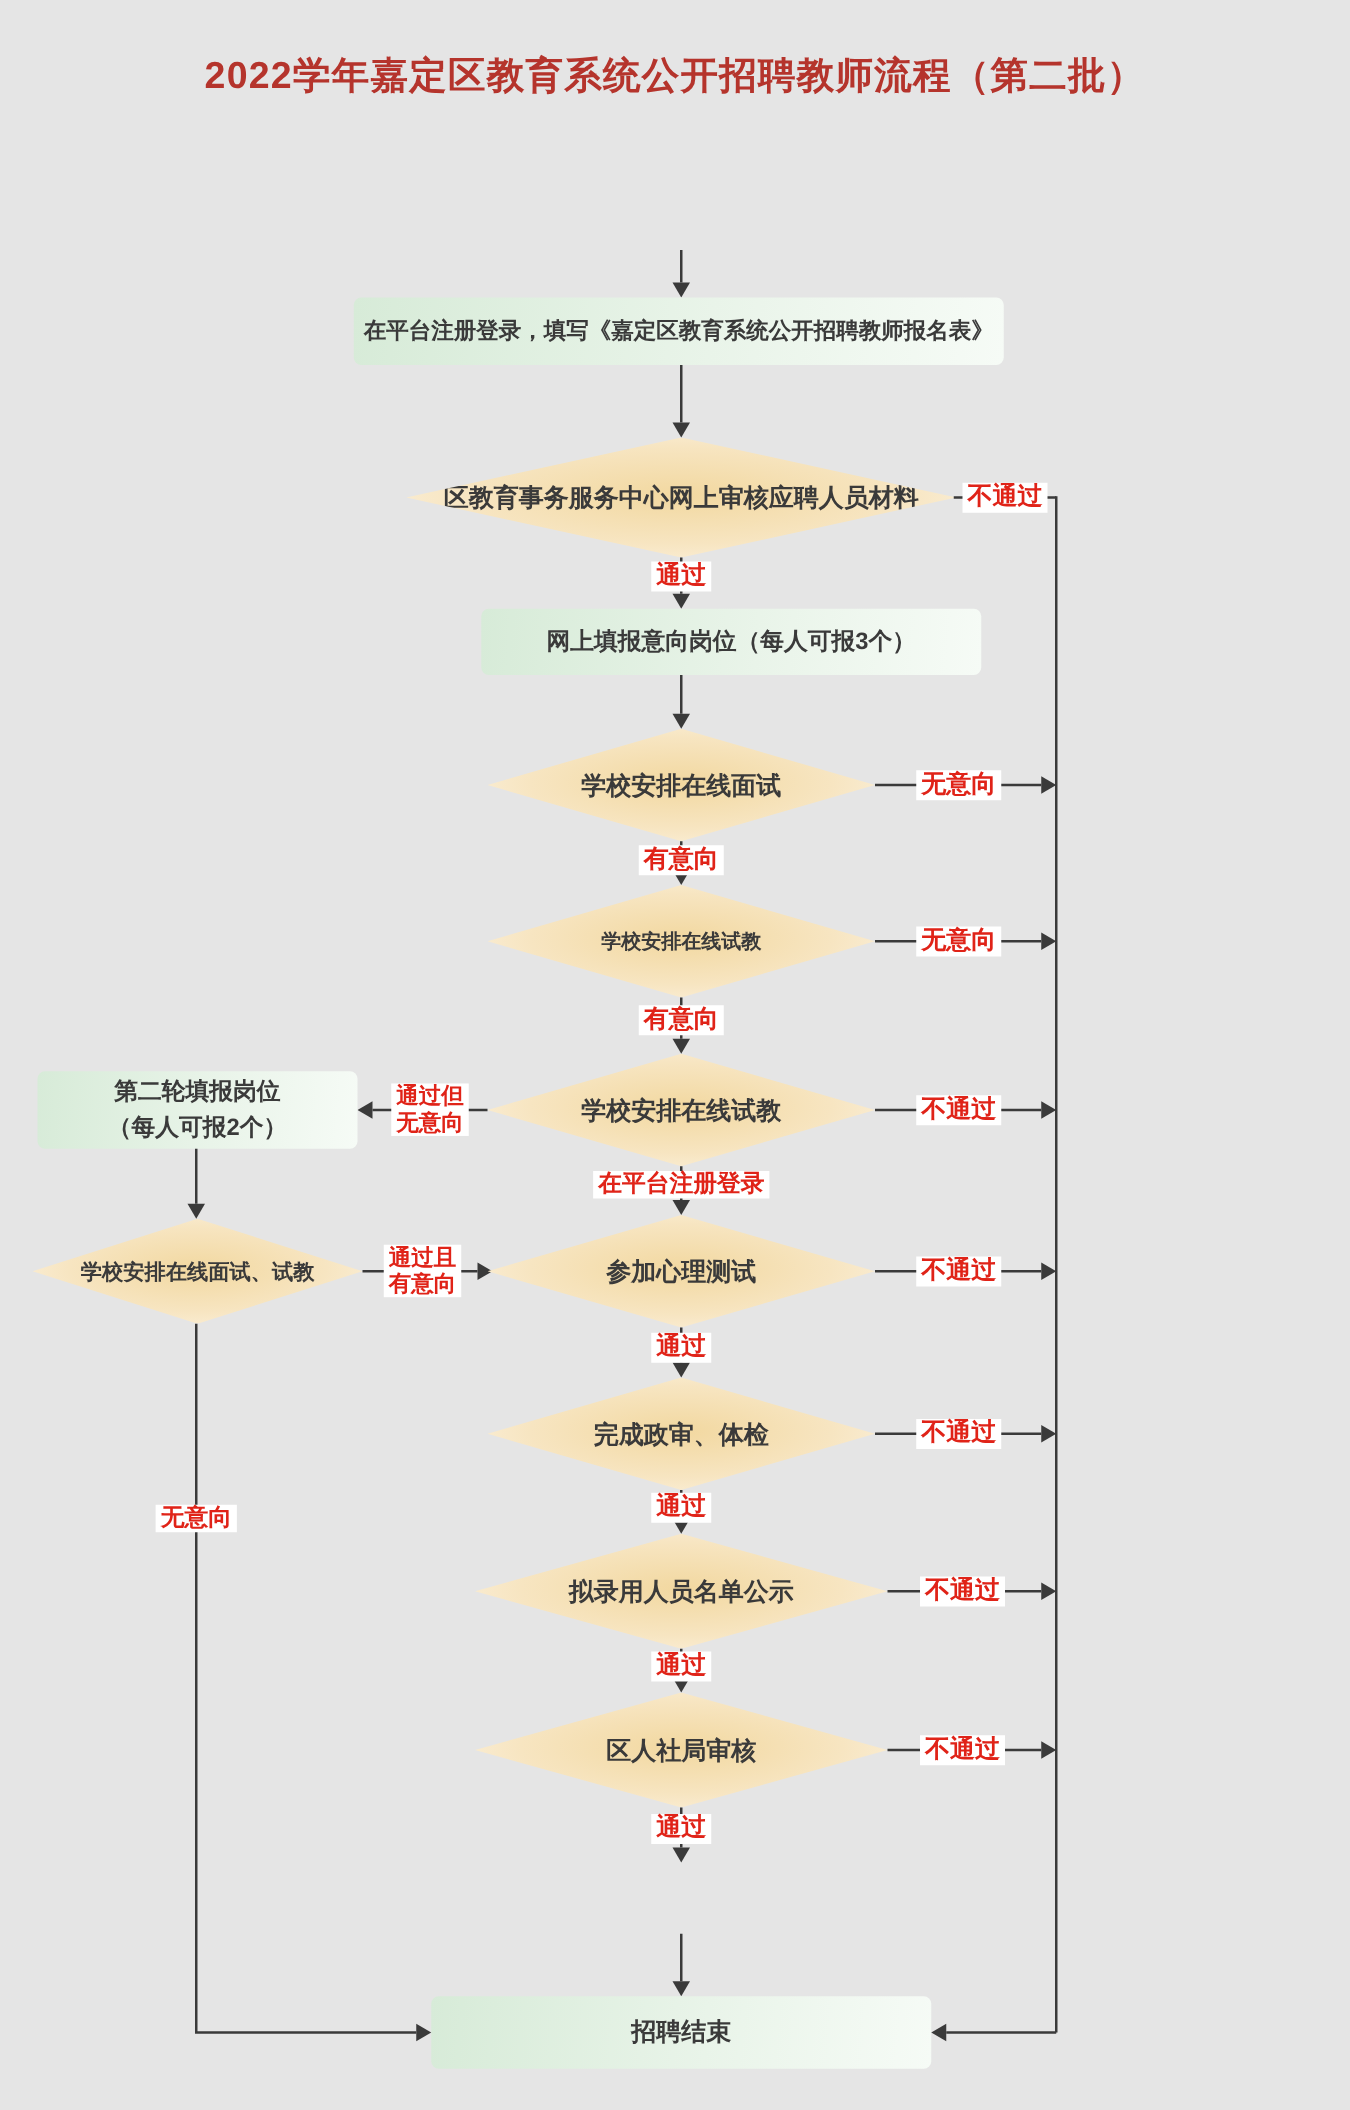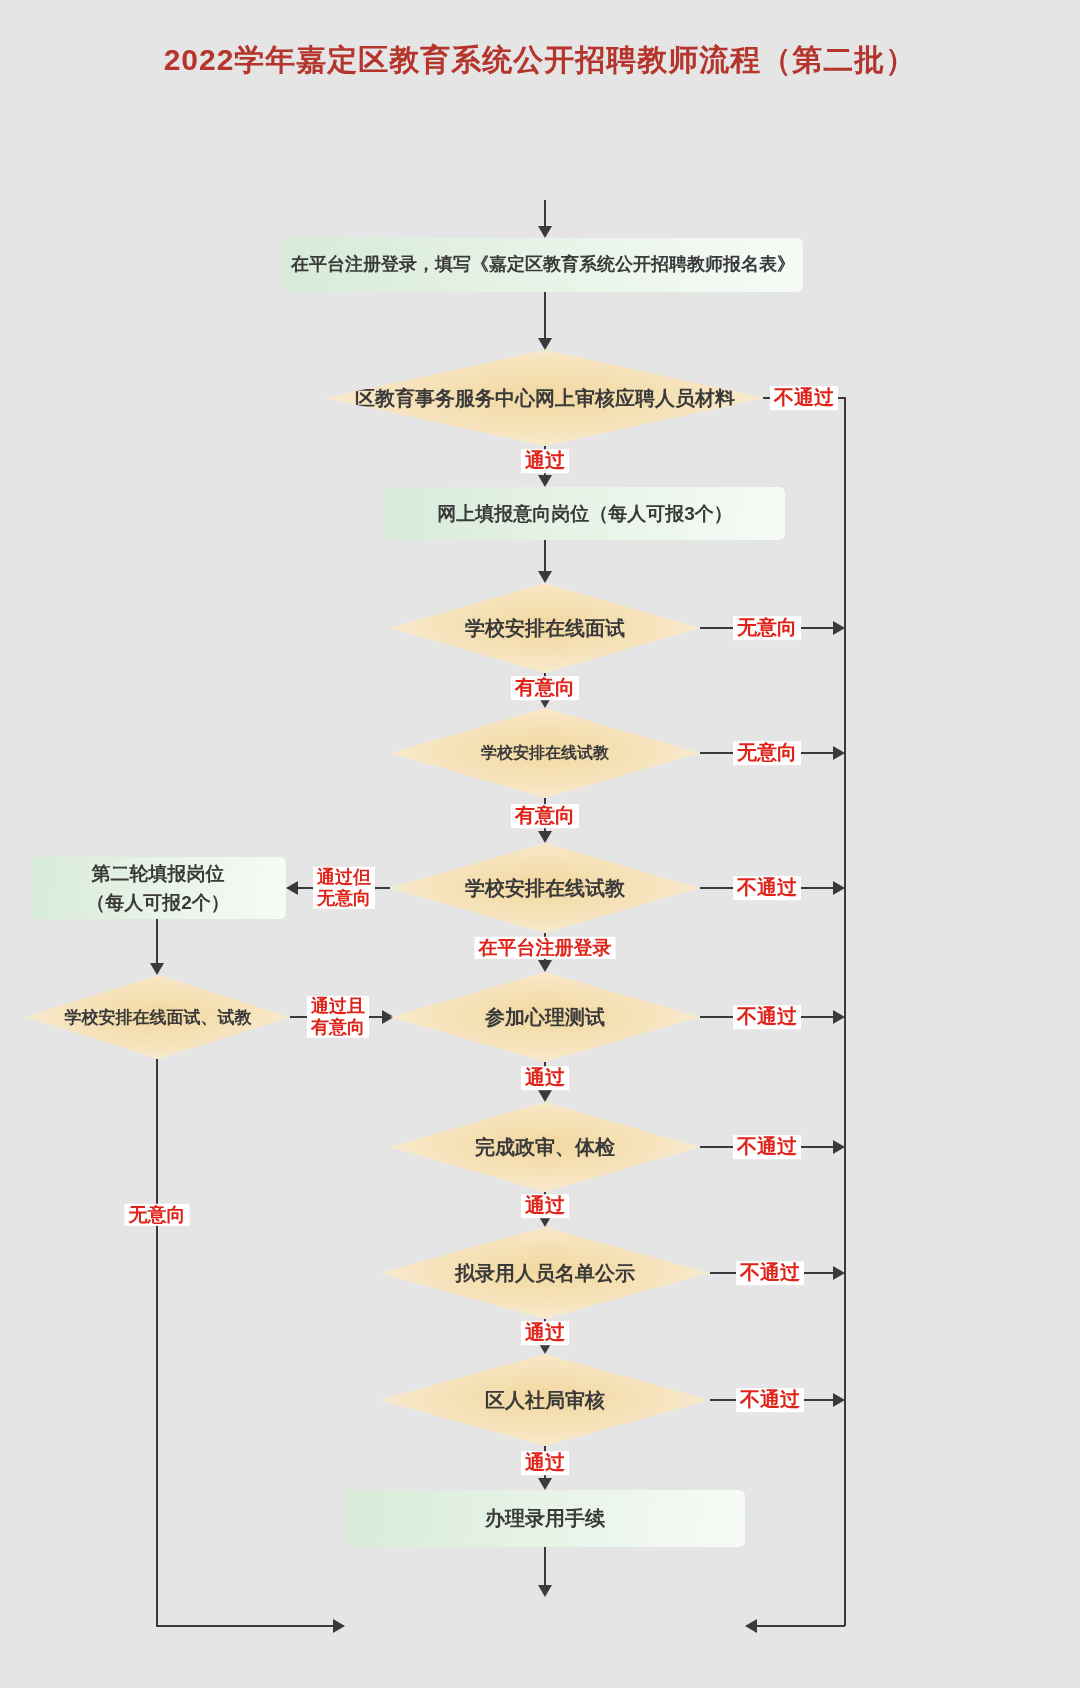--- a/index.html
+++ b/index.html
@@ -152,25 +152,25 @@
   <div class="dia" style="left:380px;top:1354px;width:330px;height:92px;font-size:20px;">区人社局审核</div>
 
   <div class="hline" style="left:710px;top:1399px;width:123px;"></div>
   <div class="ah-right" style="left:833px;top:1393px;"></div>
   <div class="rlabel" style="left:770px;top:1400px;font-size:20px;">不通过</div>
 
   <div class="vline" style="left:544px;top:1446px;height:32px;"></div>
   <div class="ah-down" style="left:538px;top:1478px;"></div>
   <div class="rlabel" style="left:545px;top:1463px;font-size:20px;">通过</div>
 
-  <div class="gbox" style="left:345px;top:1490px;width:400px;height:57px;font-size:20px;">办理录用手续</div>
 
   <div class="vline" style="left:544px;top:1547px;height:38px;"></div>
   <div class="ah-down" style="left:538px;top:1585px;"></div>
 
+  <div class="gbox" style="left:345px;top:1597px;width:400px;height:58px;font-size:20px;">招聘结束</div>
 
   <div class="vline" style="left:156px;top:1059px;height:567px;"></div>
   <div class="rlabel" style="left:157px;top:1215px;font-size:19px;">无意向</div>
   <div class="hline" style="left:156px;top:1625px;width:177px;"></div>
   <div class="ah-right" style="left:333px;top:1619px;"></div>
 
   <div class="hline" style="left:757px;top:1625px;width:88px;"></div>
   <div class="ah-left" style="left:745px;top:1619px;"></div>
 
 </div>

